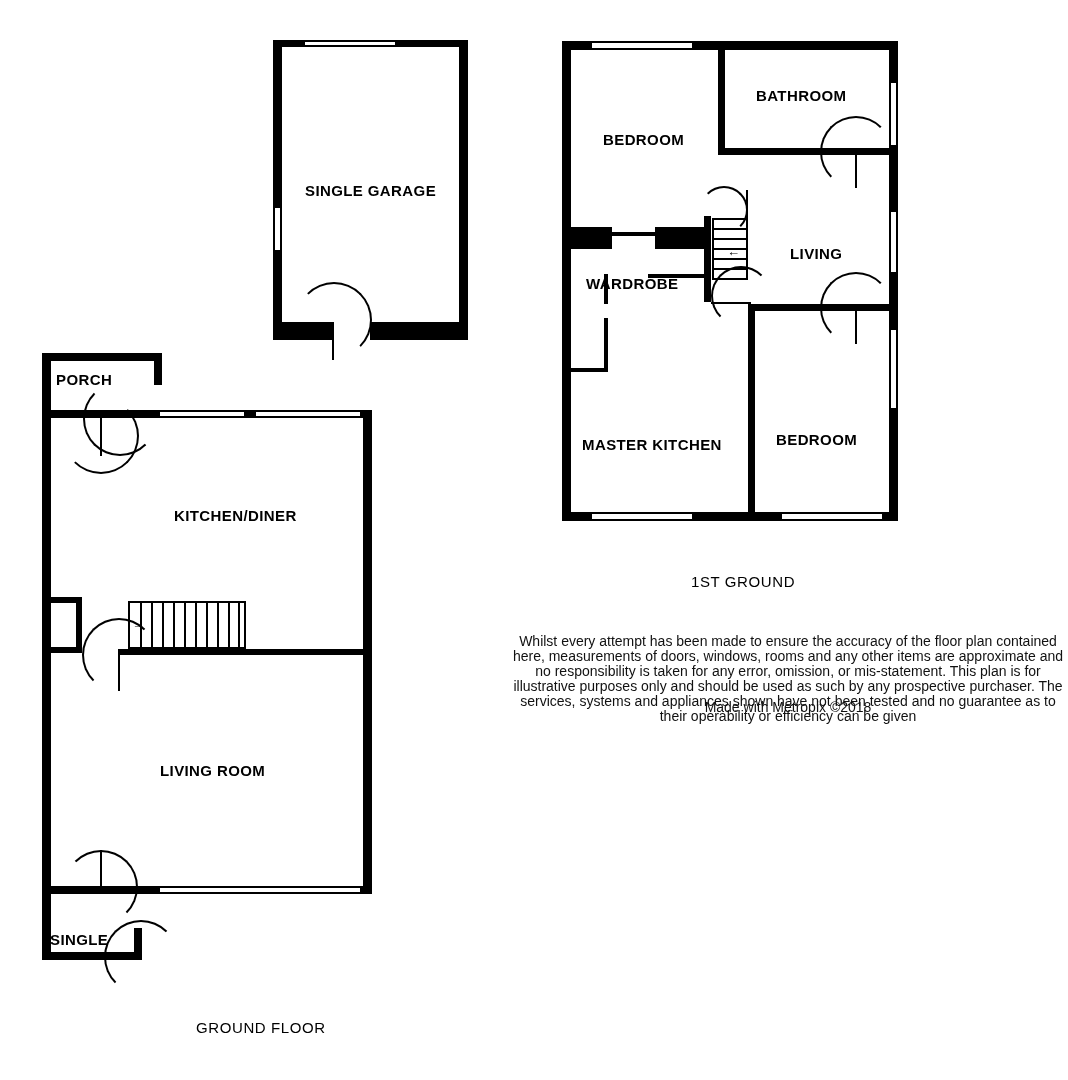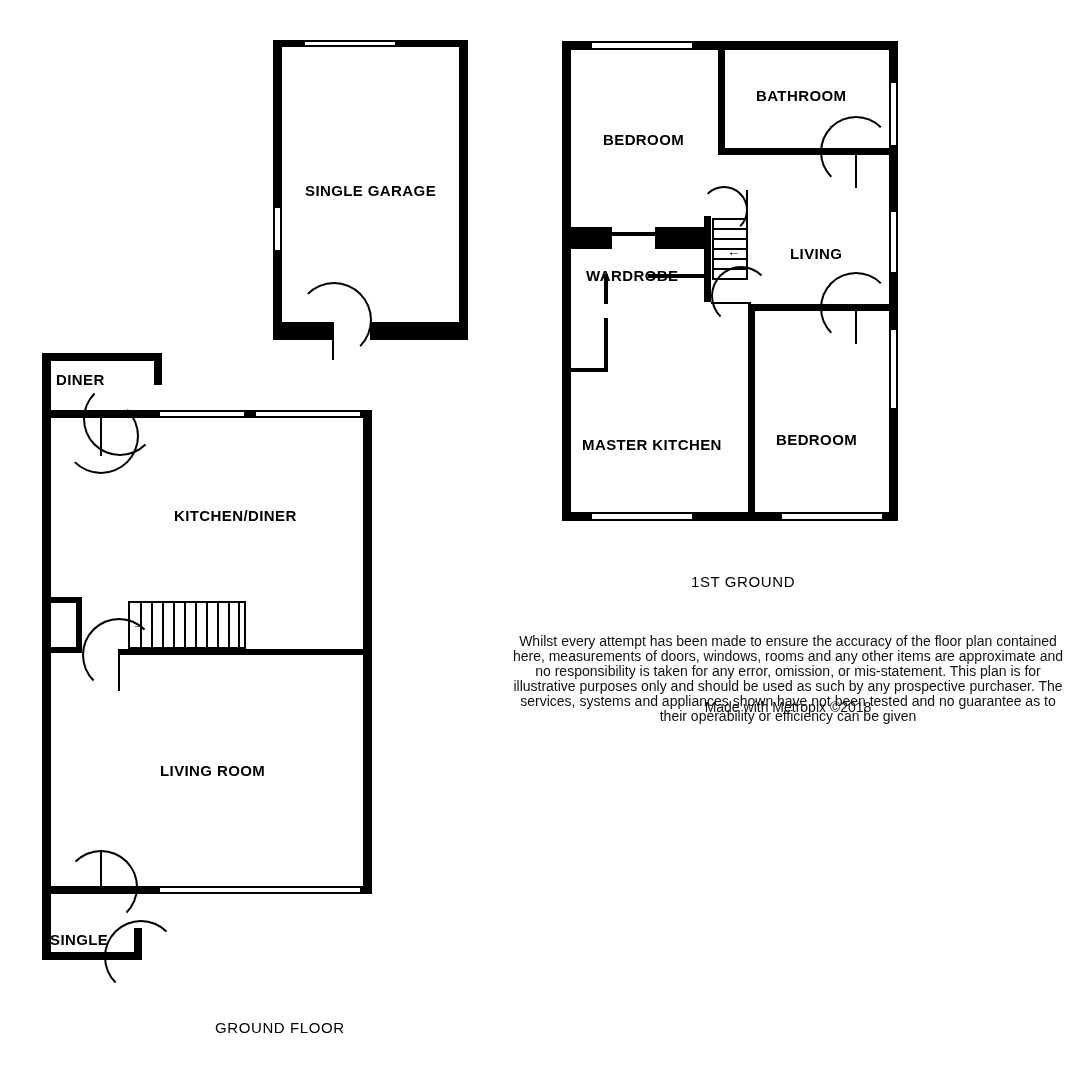--- a/index.html
+++ b/index.html
@@ -170,25 +170,25 @@
 
     <div class="arc tl" style="left:82px; top:618px; width:74px; height:74px;"></div>
     <div class="thinline" style="left:118px; top:653px; width:2px; height:38px;"></div>
 
     <div class="arc tr" style="left:64px; top:850px; width:74px; height:74px;"></div>
     <div class="thinline" style="left:100px; top:850px; width:2px; height:38px;"></div>
 
     <div class="arc tl" style="left:104px; top:920px; width:74px; height:74px;"></div>
     <div class="thinline" style="left:140px; top:955px; width:2px; height:2px;"></div>
 
-    <div class="label" style="left:56px; top:371px;">DINER</div>
+    <div class="label" style="left:56px; top:371px;">PORCH</div>
     <div class="label" style="left:174px; top:507px;text-align:right;">KITCHEN/DINER</div>
     <div class="label" style="left:160px; top:762px;">LIVING ROOM</div>
     <div class="label" style="left:50px; top:931px;">SINGLE</div>
-    <div class="floor-title" style="left:215px; top:1019px;">GROUND FLOOR</div>
+    <div class="floor-title" style="left:196px; top:1019px;">GROUND FLOOR</div>
   </div>
 
   <div>
 
     <div class="wall" style="left:562px; top:41px; width:336px; height:9px;"></div>
     <div class="window" style="left:592px; top:41px; width:100px; height:9px;"></div>
 
     <div class="wall" style="left:562px; top:41px; width:9px; height:480px;"></div>
 
     <div class="wall" style="left:889px; top:41px; width:9px; height:480px;"></div>
@@ -234,21 +234,21 @@
 
     <div class="arc tl" style="left:711px; top:266px; width:60px; height:60px;"></div>
     <div class="thinline" style="left:711px; top:302px; width:40px; height:2px;"></div>
 
     <div class="arc tl" style="left:820px; top:272px; width:72px; height:72px;"></div>
     <div class="thinline" style="left:855px; top:308px; width:2px; height:36px;"></div>
 
     <div class="label" style="left:603px; top:131px;">BEDROOM</div>
     <div class="label" style="left:756px; top:87px;">BATHROOM</div>
     <div class="label" style="left:790px; top:245px;">LIVING</div>
-    <div class="label" style="left:586px; top:267px;">WARDROBE</div>
+    <div class="label" style="left:586px; top:275px;">WARDROBE</div>
     <div class="label" style="left:582px; top:436px;">MASTER KITCHEN</div>
     <div class="label" style="left:776px; top:431px;">BEDROOM</div>
     <div class="floor-title" style="left:691px; top:573px;">1ST GROUND</div>
   </div>
 
   <div class="disclaimer" style="left:508px; top:634px;">Whilst every attempt has been made to ensure the accuracy of the floor plan contained here, measurements of doors, windows, rooms and any other items are approximate and no responsibility is taken for any error, omission, or mis-statement. This plan is for illustrative purposes only and should be used as such by any prospective purchaser. The services, systems and appliances shown have not been tested and no guarantee as to their operability or efficiency can be given</div>
   <div class="disclaimer" style="left:508px; top:700px;">Made with Metropix ©2018</div>
 
 </div>
 

